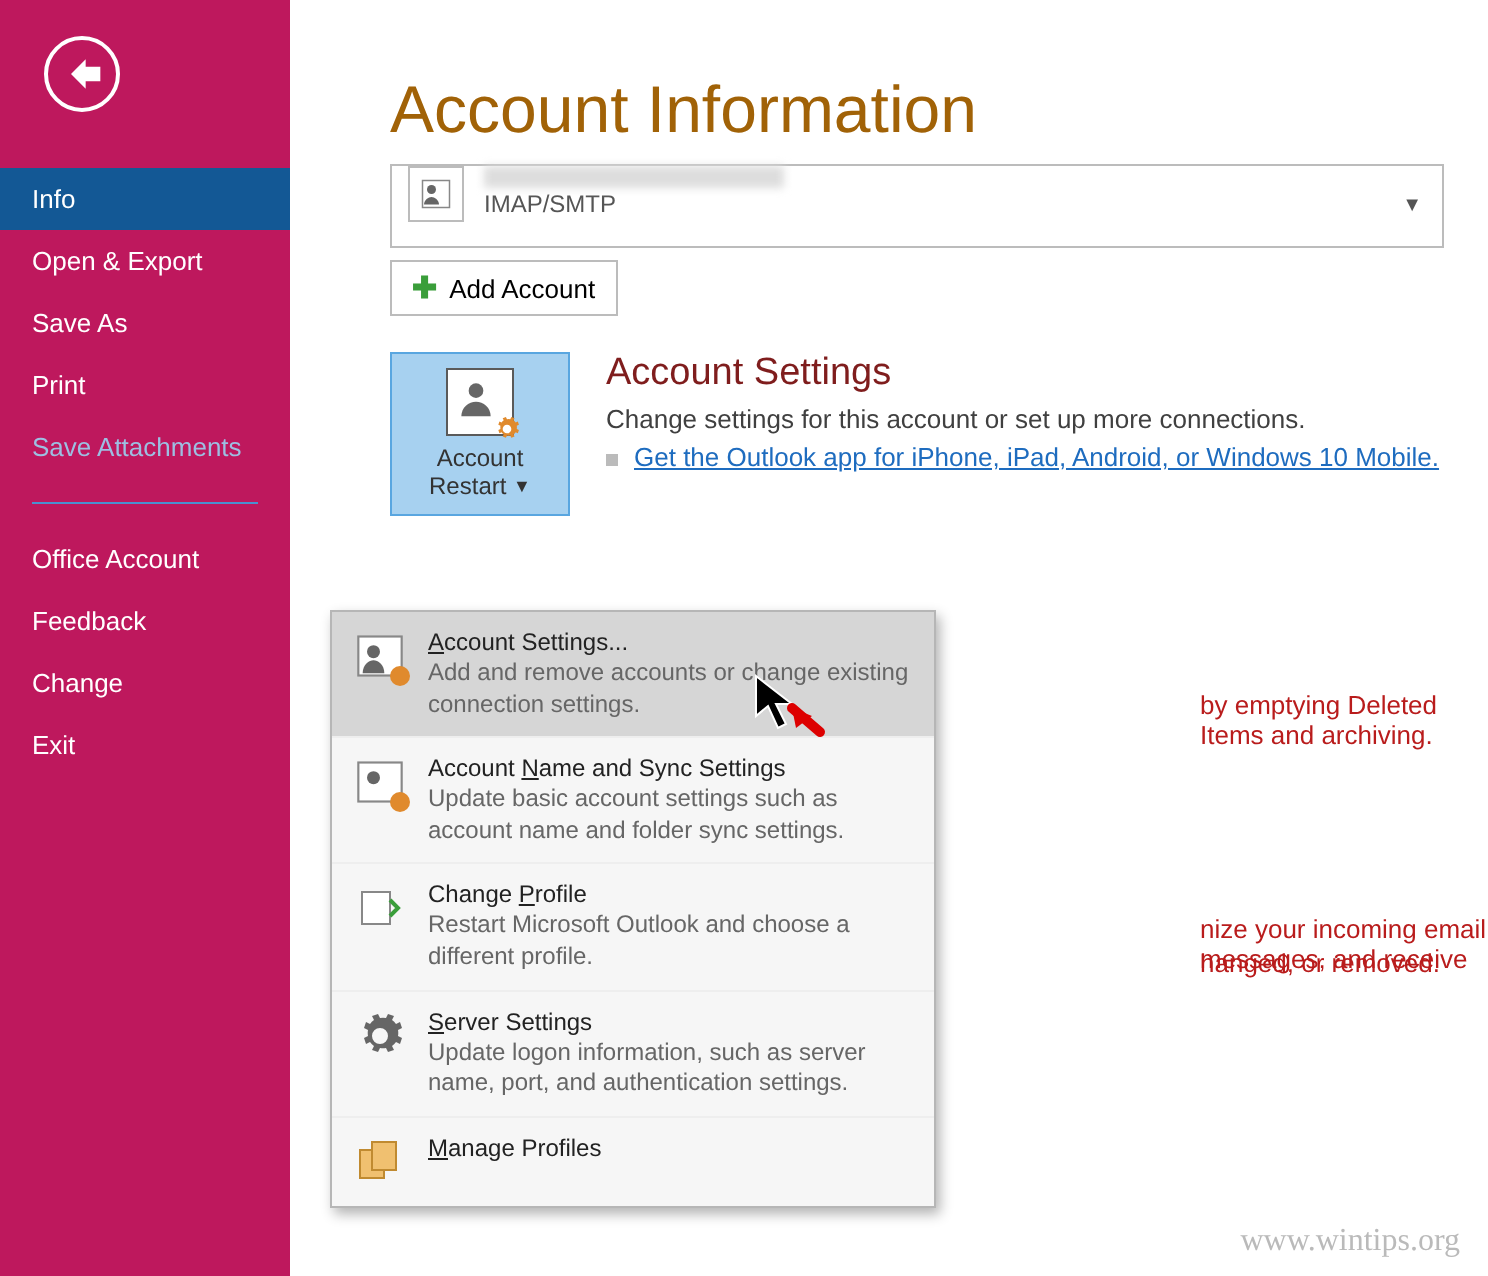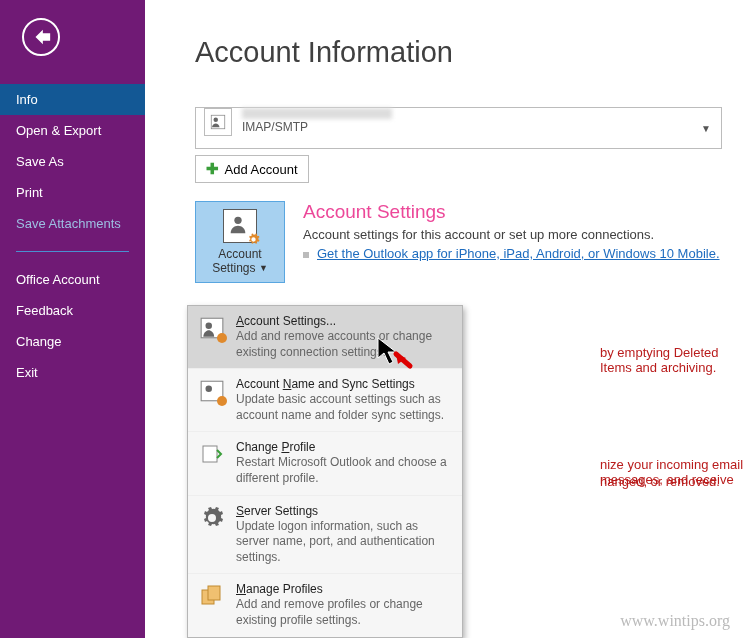--- a/index.html
+++ b/index.html
@@ -1,45 +1,45 @@
 <!DOCTYPE html>
 <html><head>
 <meta charset="utf-8">
 <style>
 *{box-sizing:border-box;margin:0;padding:0;font-family:"Segoe UI",Arial,sans-serif}
 body{width:744px;height:638px;overflow:hidden;background:#fff;position:relative}
-.sidebar{width:145px;height:638px;background:#701a75;color:#fff;float:left;font-size:13px}
+.sidebar{width:145px;height:638px;background:#be185d;color:#fff;float:left;font-size:13px}
 .back-circle{width:38px;height:38px;border:2px solid #fff;border-radius:50%;margin:18px 0 0 22px;display:flex;align-items:center;justify-content:center;cursor:pointer}
 .back-circle svg{width:22px;height:22px;fill:#fff}
 .nav{margin-top:28px}
 .nav-item{padding:8px 16px;cursor:pointer}
 .nav-item.active{background:#135895}
 .nav-item.disabled{color:#9dbfe2;cursor:default}
 .nav-divider{height:1px;background:#4a8fd0;margin:12px 16px}
 .main{margin-left:145px;padding:36px 22px 0 50px;height:638px;position:relative}
-h1{font-size:29px;font-weight:300;color:#404040;margin-bottom:38px}
+h1{font-size:33px;font-weight:300;color:#a16207;margin-bottom:8px}
 .account-select{border:1px solid #bcbcbc;height:42px;display:flex;align-items:flex-start;padding:0 8px;margin-bottom:6px;cursor:pointer;position:relative}
 .account-select .sel-icon{width:28px;height:28px;border:1px solid #bcbcbc;margin-right:10px;display:flex;align-items:center;justify-content:center}
 .account-select .sel-text{display:flex;flex-direction:column;font-size:12px;color:#555}
 .account-select .blur{height:11px;width:150px;background:#ddd;filter:blur(2px);margin-bottom:1px}
 .account-select .caret{position:absolute;right:10px;top:50%;transform:translateY(-50%);color:#555;font-size:10px}
 .add-account{border:1px solid #bcbcbc;padding:4px 10px;font-size:13px;display:inline-flex;align-items:center;gap:6px;cursor:pointer;background:#fff}
 .add-account .plus{color:#3a9e3a;font-weight:bold;font-size:15px}
 .section-row{display:flex;gap:18px;margin-top:18px}
 .big-button{width:90px;height:82px;border:1px solid #59a6e0;background:#a7d1f0;display:flex;flex-direction:column;align-items:center;justify-content:center;font-size:12px;color:#333;cursor:pointer;position:relative}
 .big-button .bb-icon{width:34px;height:34px;background:#fff;border:1px solid #5a5a5a;margin-bottom:4px;position:relative}
 .big-button .gear-badge{position:absolute;right:-4px;bottom:-4px;width:13px;height:13px}
 .big-button .dd{font-size:9px;position:relative;top:-1px}
 .section-text{flex:1}
-.section-text h2{font-size:19px;font-weight:400;color:#ec4899;margin-bottom:4px}
+.section-text h2{font-size:19px;font-weight:400;color:#7f1d1d;margin-bottom:4px}
 .section-text p{font-size:13px;color:#404040;margin-bottom:4px}
 .bullet-line{display:flex;gap:8px;align-items:flex-start}
 .bullet{width:6px;height:6px;background:#bbb;margin-top:6px}
 .link{color:#1e6cbf;text-decoration:underline;font-size:13px;cursor:pointer}
-.dropdown{position:absolute;left:187px;top:305px;width:276px;background:#f6f6f6;border:1px solid #b6b6b6;box-shadow:2px 3px 6px rgba(0,0,0,0.3);z-index:10}
+.dropdown{position:absolute;left:165px;top:305px;width:303px;background:#f6f6f6;border:1px solid #b6b6b6;box-shadow:2px 3px 6px rgba(0,0,0,0.3);z-index:10}
 .dd-item{display:flex;gap:10px;padding:8px 10px;font-size:12px;color:#333;cursor:pointer;border-bottom:1px solid #eee;align-items:flex-start}
 .dd-item:last-child{border-bottom:none}
 .dd-item.hover{background:#d6d6d6}
 .dd-item .dd-icon{width:28px;height:28px;flex-shrink:0;display:flex;align-items:center;justify-content:center;position:relative}
 .dd-item .dd-text{flex:1}
 .dd-item .dd-title{font-weight:400;color:#222;margin-bottom:1px}
 .dd-item .dd-title u{text-decoration:underline}
 .dd-item .dd-desc{color:#666;line-height:1.3}
 .cursor-arrow{position:absolute;left:376px;top:336px;z-index:20;pointer-events:none}
 .behind-text{position:absolute;left:455px;font-size:13px;color:#b91c1c;z-index:1}
@@ -98,25 +98,25 @@
       <div class="bb-icon">
         <svg width="22" height="22" viewBox="0 0 24 24" style="position:absolute;left:3px;top:3px;" class="profile-ic">
             <circle cx="12" cy="8" r="4"></circle>
             <path d="M4 22c0-5 4-8 8-8s8 3 8 8"></path>
           </svg>
         <svg class="gear gear-badge" viewBox="0 0 24 24">
             <path d="M12 8a4 4 0 100 8 4 4 0 000-8zm9 4l2 1-1 3-2-1a8 8 0 01-2 2l1 2-3 1-1-2a8 8 0 01-3 0l-1 2-3-1 1-2a8 8 0 01-2-2l-2 1-1-3 2-1a8 8 0 010-3l-2-1 1-3 2 1a8 8 0 012-2l-1-2 3-1 1 2a8 8 0 013 0l1-2 3 1-1 2a8 8 0 012 2l2-1 1 3-2 1a8 8 0 010 3z"></path>
           </svg>
       </div>
       <span>Account</span>
-      <span><span>Settings</span> <span class="dd">▼</span></span>
+      <span><span>Restart</span> <span class="dd">▼</span></span>
     </div>
     <div class="section-text">
       <h2>Account Settings</h2>
-      <p>Account settings for this account or set up more connections.</p>
+      <p>Change settings for this account or set up more connections.</p>
       <div class="bullet-line">
         <div class="bullet"></div>
         <a class="link">Get the Outlook app for iPhone, iPad, Android, or Windows 10 Mobile.</a>
       </div>
     </div>
   </div>
 
   
   <div class="behind-text" style="top:345px">by emptying Deleted Items and archiving.</div>
   <div class="behind-text" style="top:457px">nize your incoming email messages, and receive</div>
@@ -180,21 +180,20 @@
   </div>
   <div class="dd-item">
     <div class="dd-icon">
       <svg width="26" height="24" viewBox="0 0 24 24" class="profile-ic">
           <rect x="2" y="6" width="12" height="14" fill="#f0c070" stroke="#c08a30"></rect>
           <rect x="8" y="2" width="12" height="14" fill="#f0c070" stroke="#c08a30"></rect>
         </svg>
     </div>
     <div class="dd-text">
       <div class="dd-title"><span></span><u>M</u><span>anage Profiles</span></div>
-      <div class="dd-desc">Add and remove profiles or change existing profile settings.</div>
     </div>
   </div>
 </div>
 
 <svg class="cursor-arrow" width="40" height="40" viewBox="0 0 40 40">
   <path d="M2 2 L2 22 L8 17 L13 28 L17 26 L12 16 L20 16 Z" fill="#000" stroke="#fff" stroke-width="1"></path>
   <path d="M20 18 L34 30" stroke="#d00" stroke-width="5" stroke-linecap="round"></path>
   <path d="M22 28 L20 18 L30 22" fill="#d00"></path>
 </svg>
 

